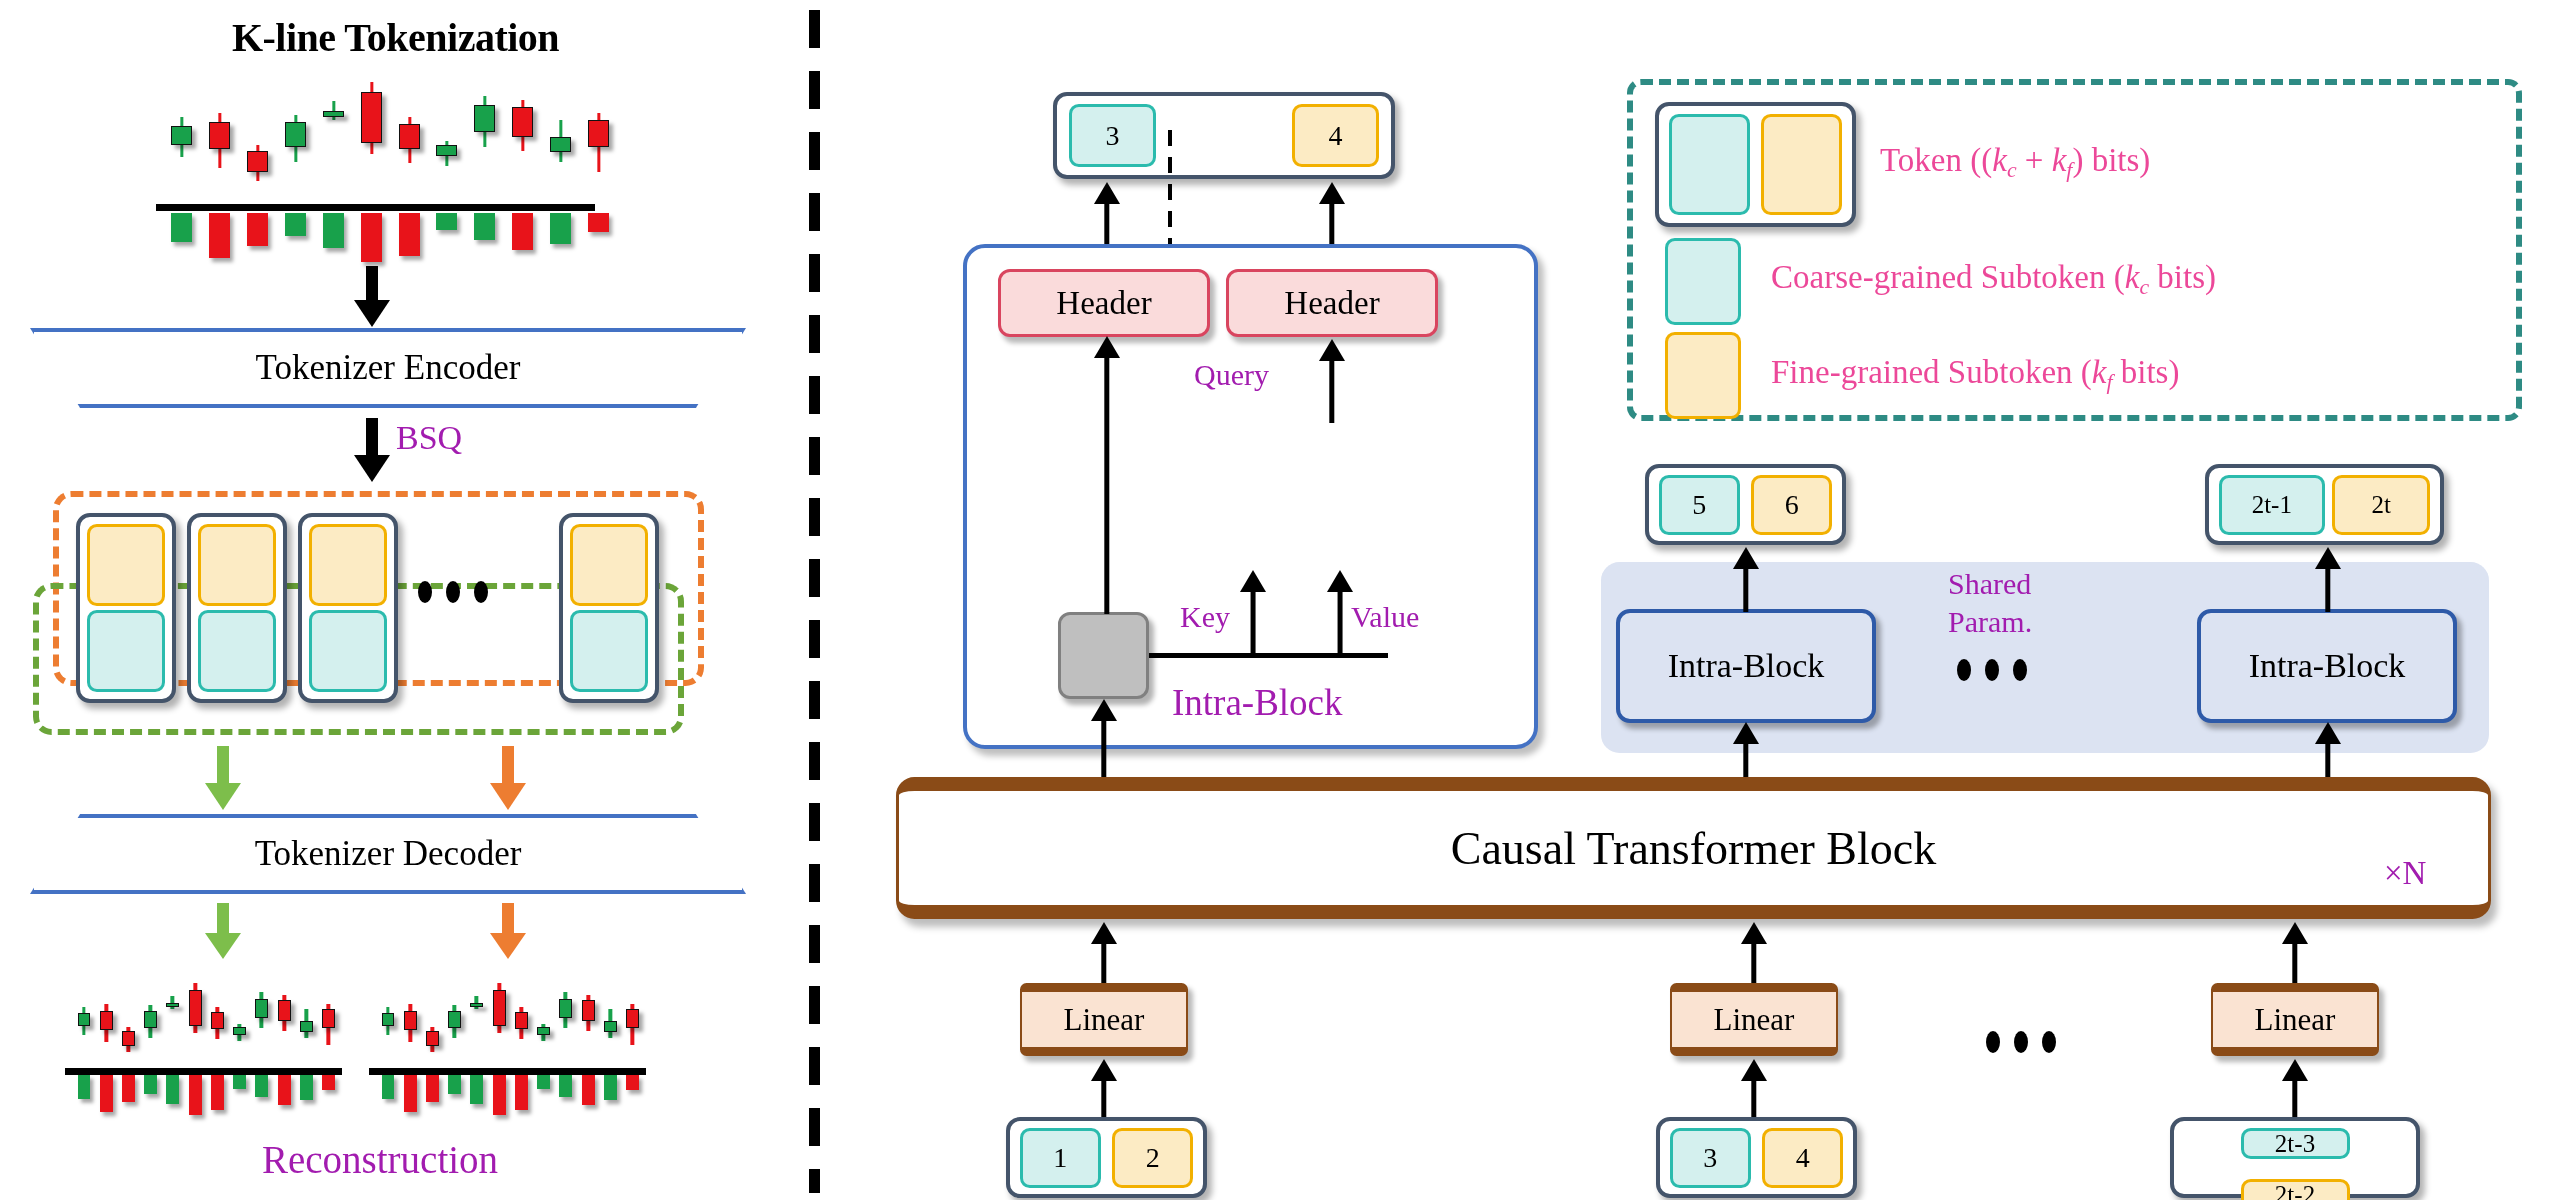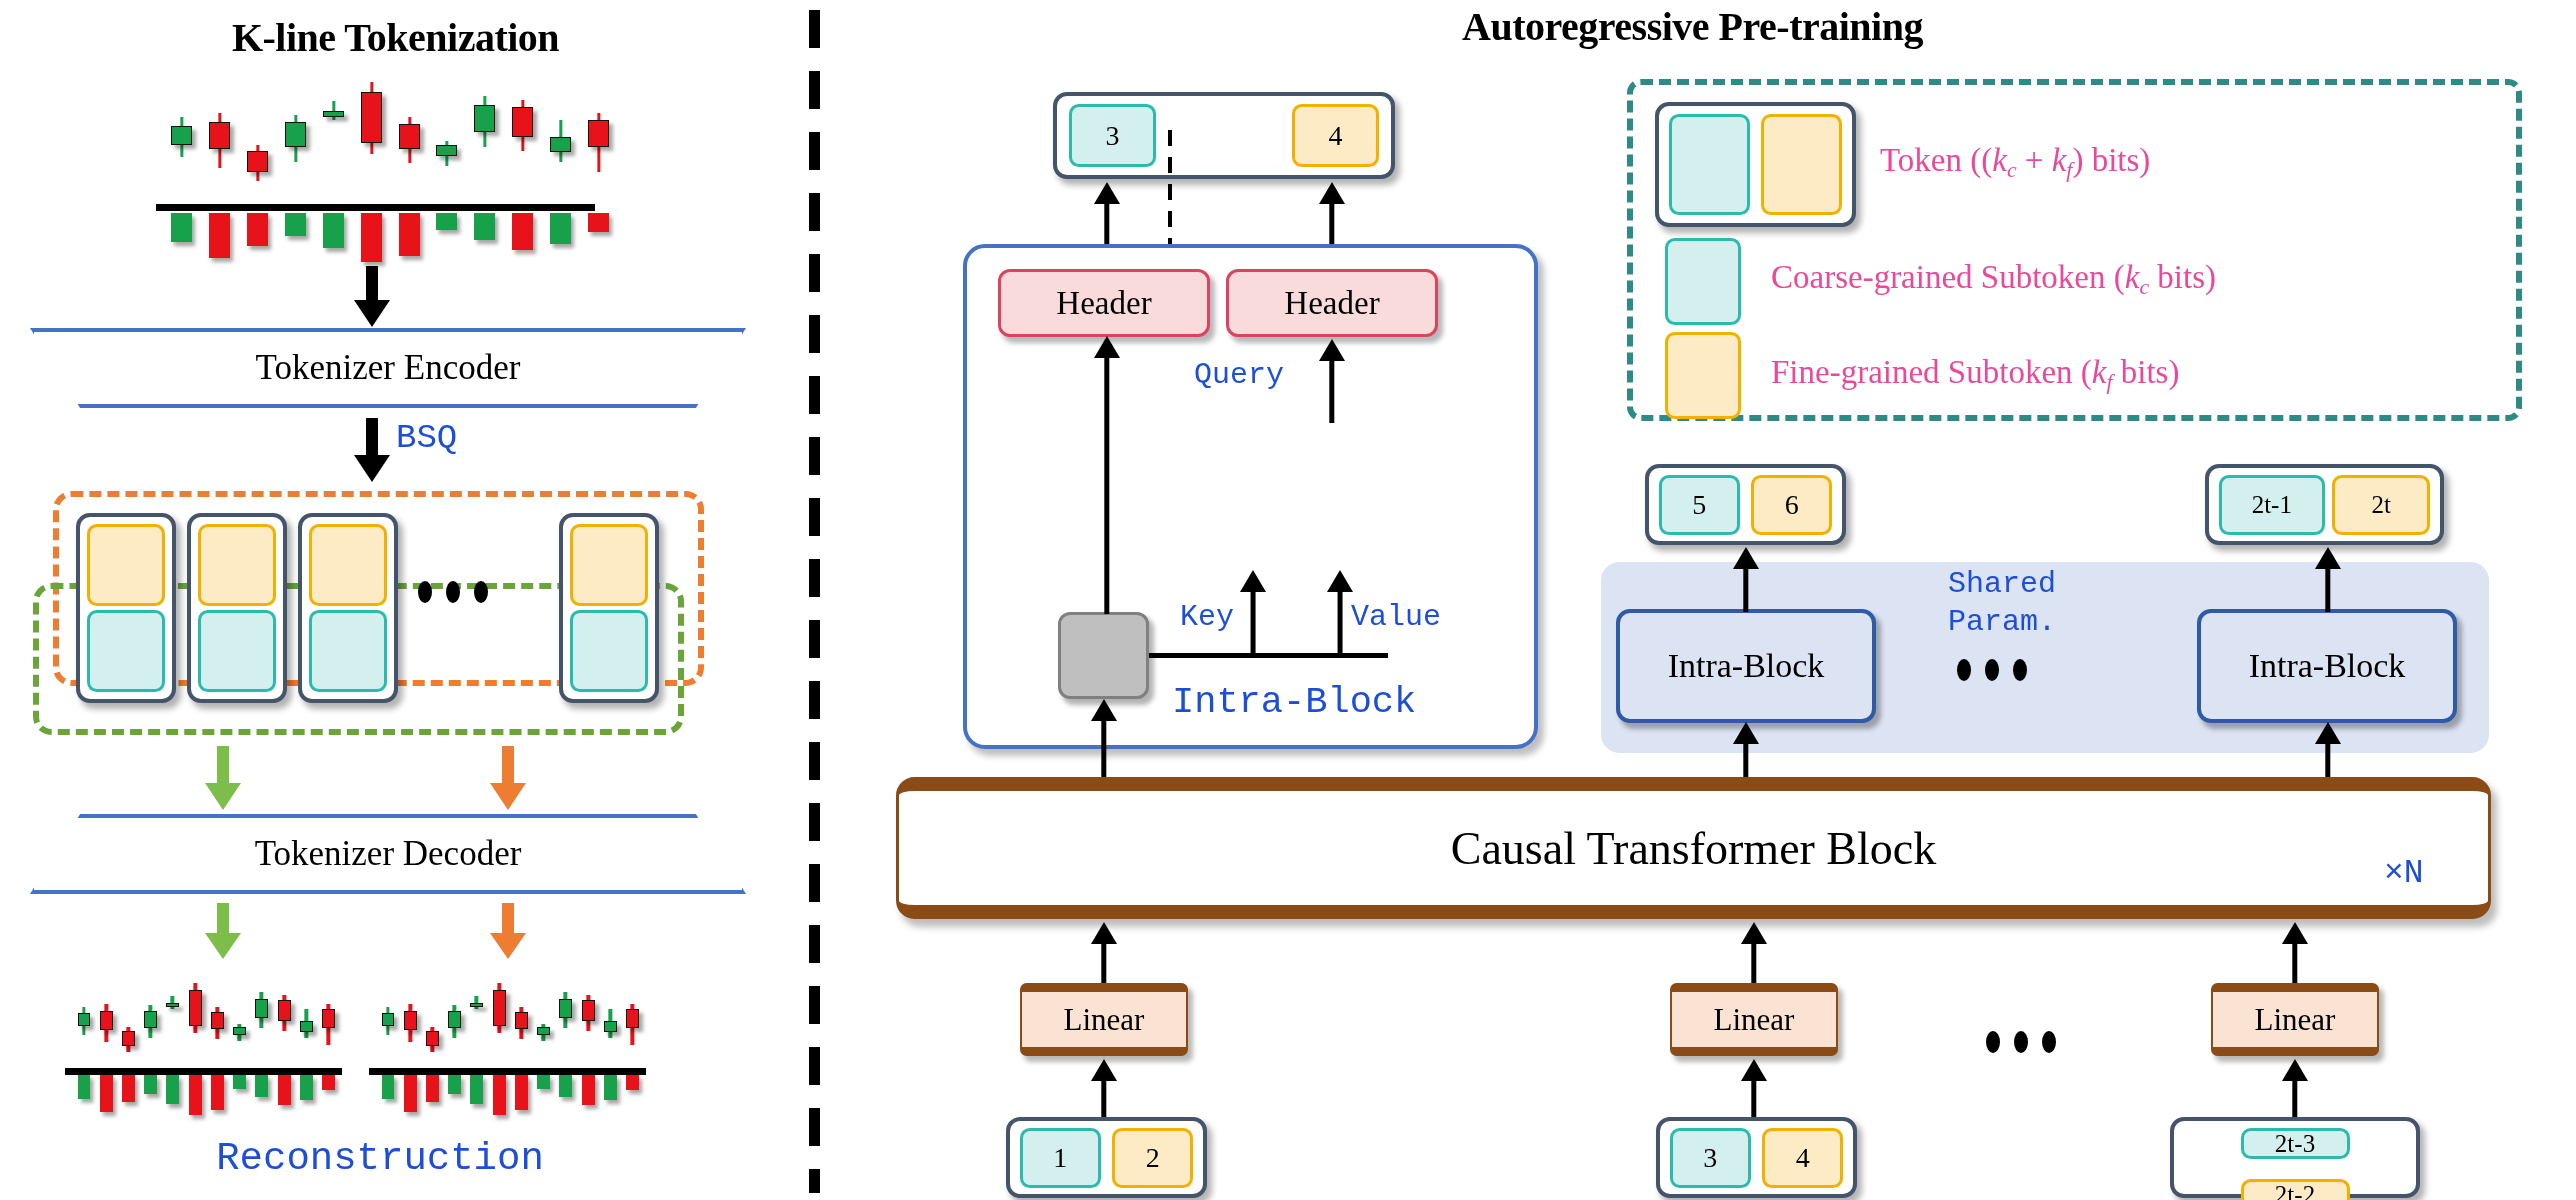--- a/index.html
+++ b/index.html
@@ -63,21 +63,21 @@
   .dash-orange { border:6.5px dashed #ED7D31; }
   .dash-green  { border:6.5px dashed #6BA539; }
   .dash-teal   { border:6.5px dashed #2E8B84; border-radius:14px; }
 
   
   .arrow { position:absolute; }
   .arrow .shaft { position:absolute; left:50%; transform:translateX(-50%); }
   .arrow .head  { position:absolute; left:50%; transform:translateX(-50%);
                   width:0; height:0; }
 
-  .lbl { position:absolute; color:#1d4ed8; white-space:nowrap;font-family:Liberation Mono, monospace; }
+  .lbl { position:absolute; color:#a21caf; white-space:nowrap; }
 
   .ellipsis { position:absolute; display:flex; gap:14px; align-items:center; }
   .ellipsis i { width:14px; height:22px; border-radius:50%; background:#000; display:block; }
 
   
   .round-box {
     position:absolute; border-radius:18.4px;
     display:flex; align-items:center; justify-content:center;
     text-align:center; color:#000;
   }
@@ -103,21 +103,20 @@
   .legend-txt { font-size:33px; color:#ec4899; white-space:nowrap; }
   sub { font-size:.66em; vertical-align:-.28em; }
   .ital { font-style: italic; }
 </style>
 </head>
 <body>
 
 <div class="stage">
 
   <div class="abs panel-title" id="left-title">K-line Tokenization</div>
-  <div class="abs panel-title" id="right-title">Autoregressive Pre-training</div>
 
   <div class="abs" id="divider"></div>
 
   <div class="kline-wrap" style="left:146px; top:71px; width:488px; height:190px;">
     <div class="kline-baseline" style="left:9.8px; top:133px; width:439px; height:6.5px;"></div>
   <div class="candle" style="left: 25px; width: 21px; top: 0px; height: 133px;">
         <div class="cwick" style="background: rgb(24, 161, 75); top: 46px; height: 40px;"></div>
         <div class="cbody" style="background: rgb(24, 161, 75); top: 55px; height: 19px;"></div>
       </div>
       <div class="vbar" style="background: rgb(24, 161, 75); left: 25px; width: 21px; top: 142px; height: 29px;"></div>

